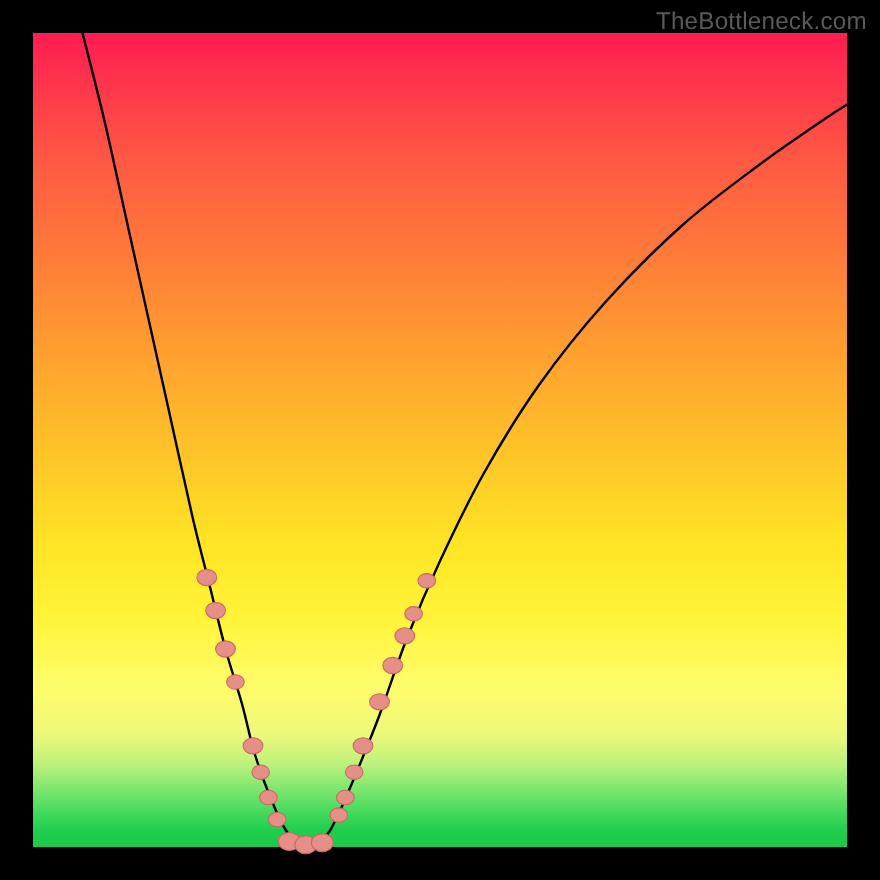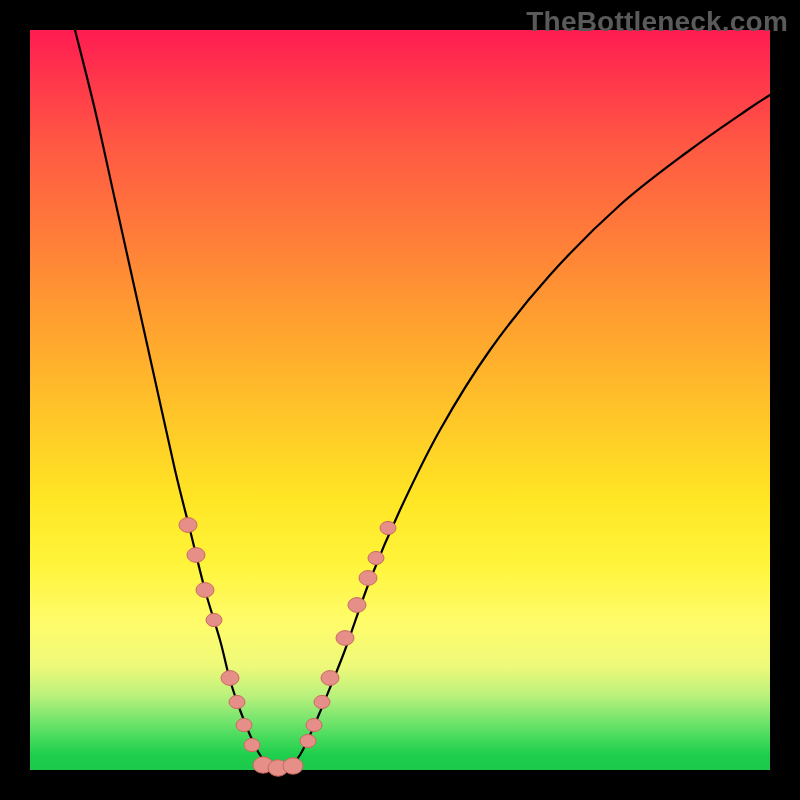--- a/index.html
+++ b/index.html
@@ -33,22 +33,22 @@
       #3fd95a 96%,
       #1fce4d 98%,
       #1cc94b 100%
     );
   }
   .watermark {
     position: absolute;
     top: 6px;
     right: 12px;
     color: #5a5a5a;
-    font-size: 28px;
-    font-weight: 700;
+    font-size: 22px;
+    font-weight: 400;
     letter-spacing: 0.2px;
     user-select: none;
   }
   svg.plot {
     position: absolute;
     left: 30px;
     top: 30px;
     width: 740px;
     height: 740px;
     overflow: visible;

